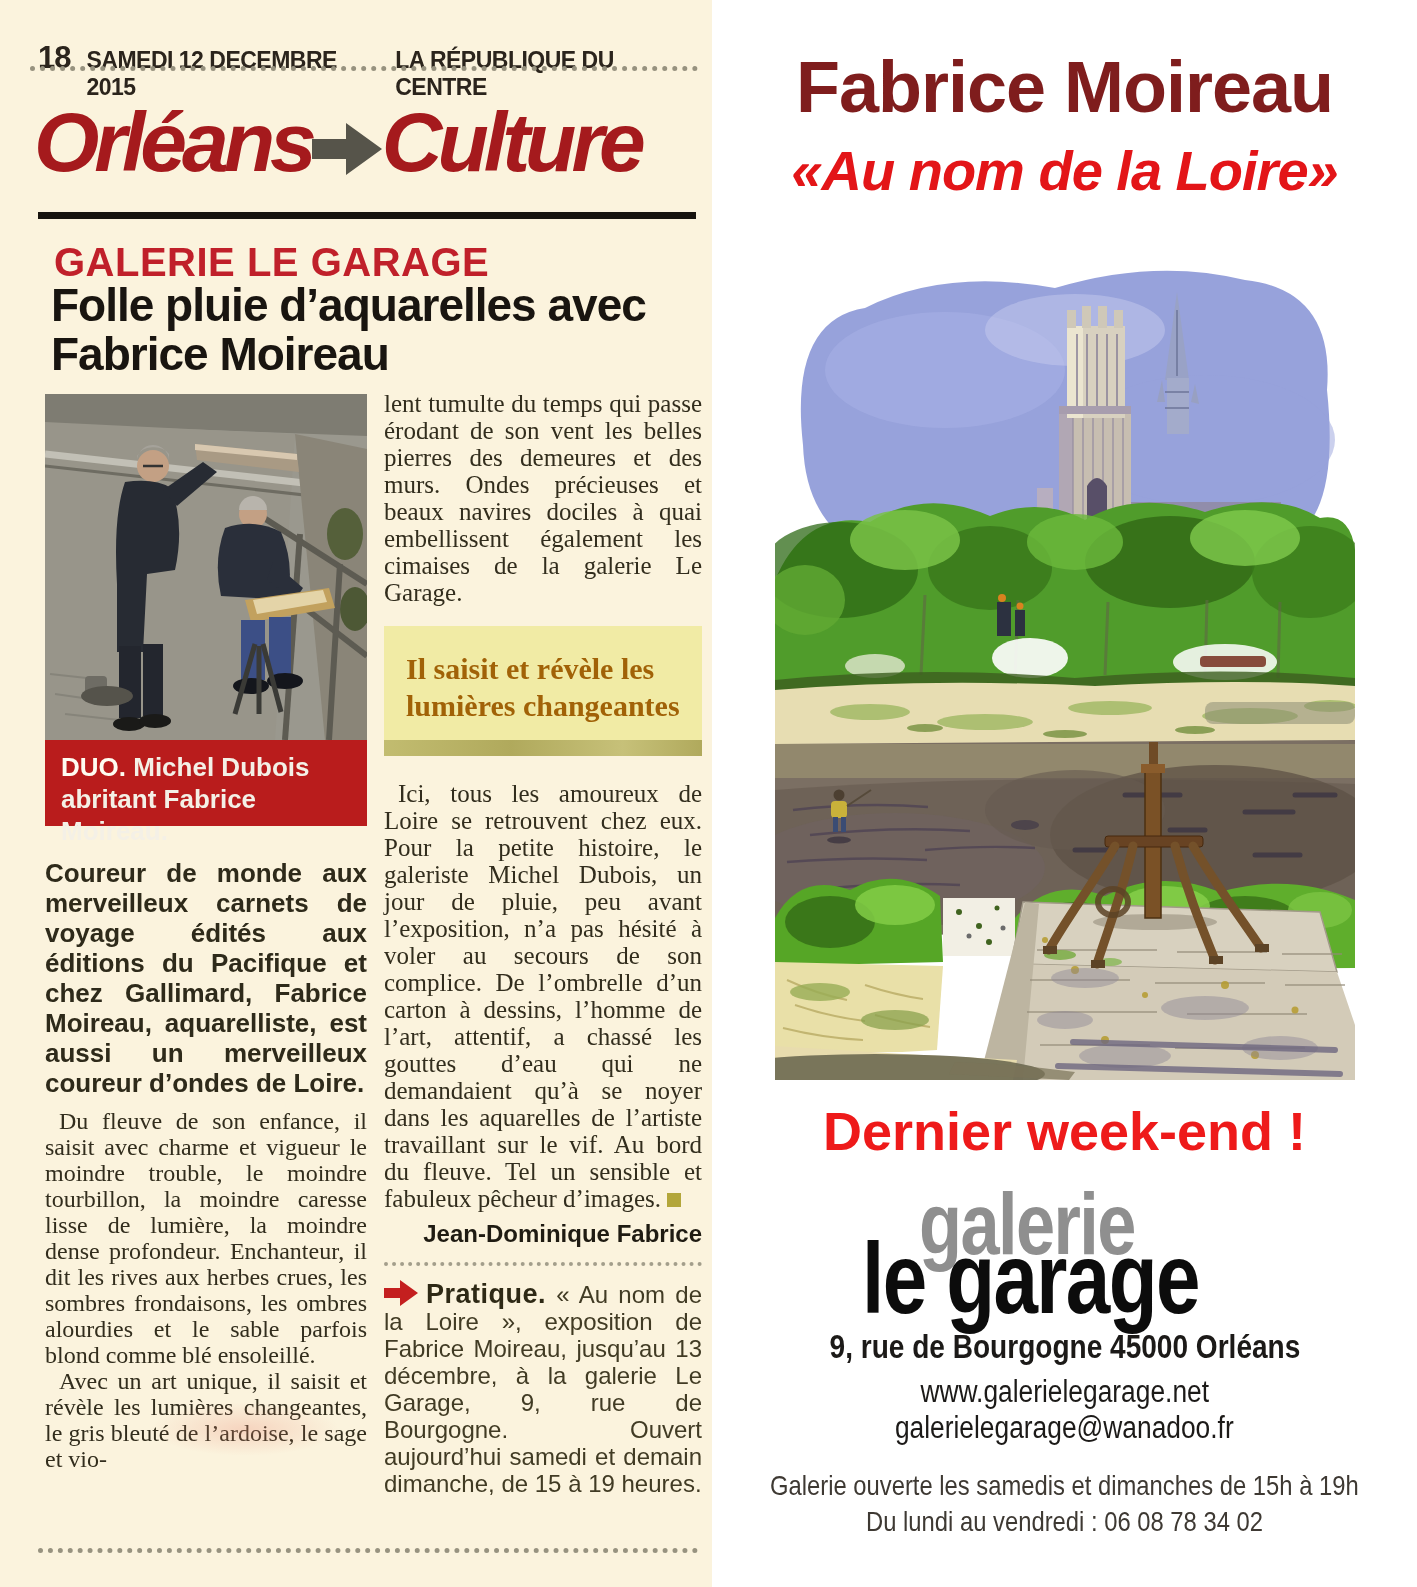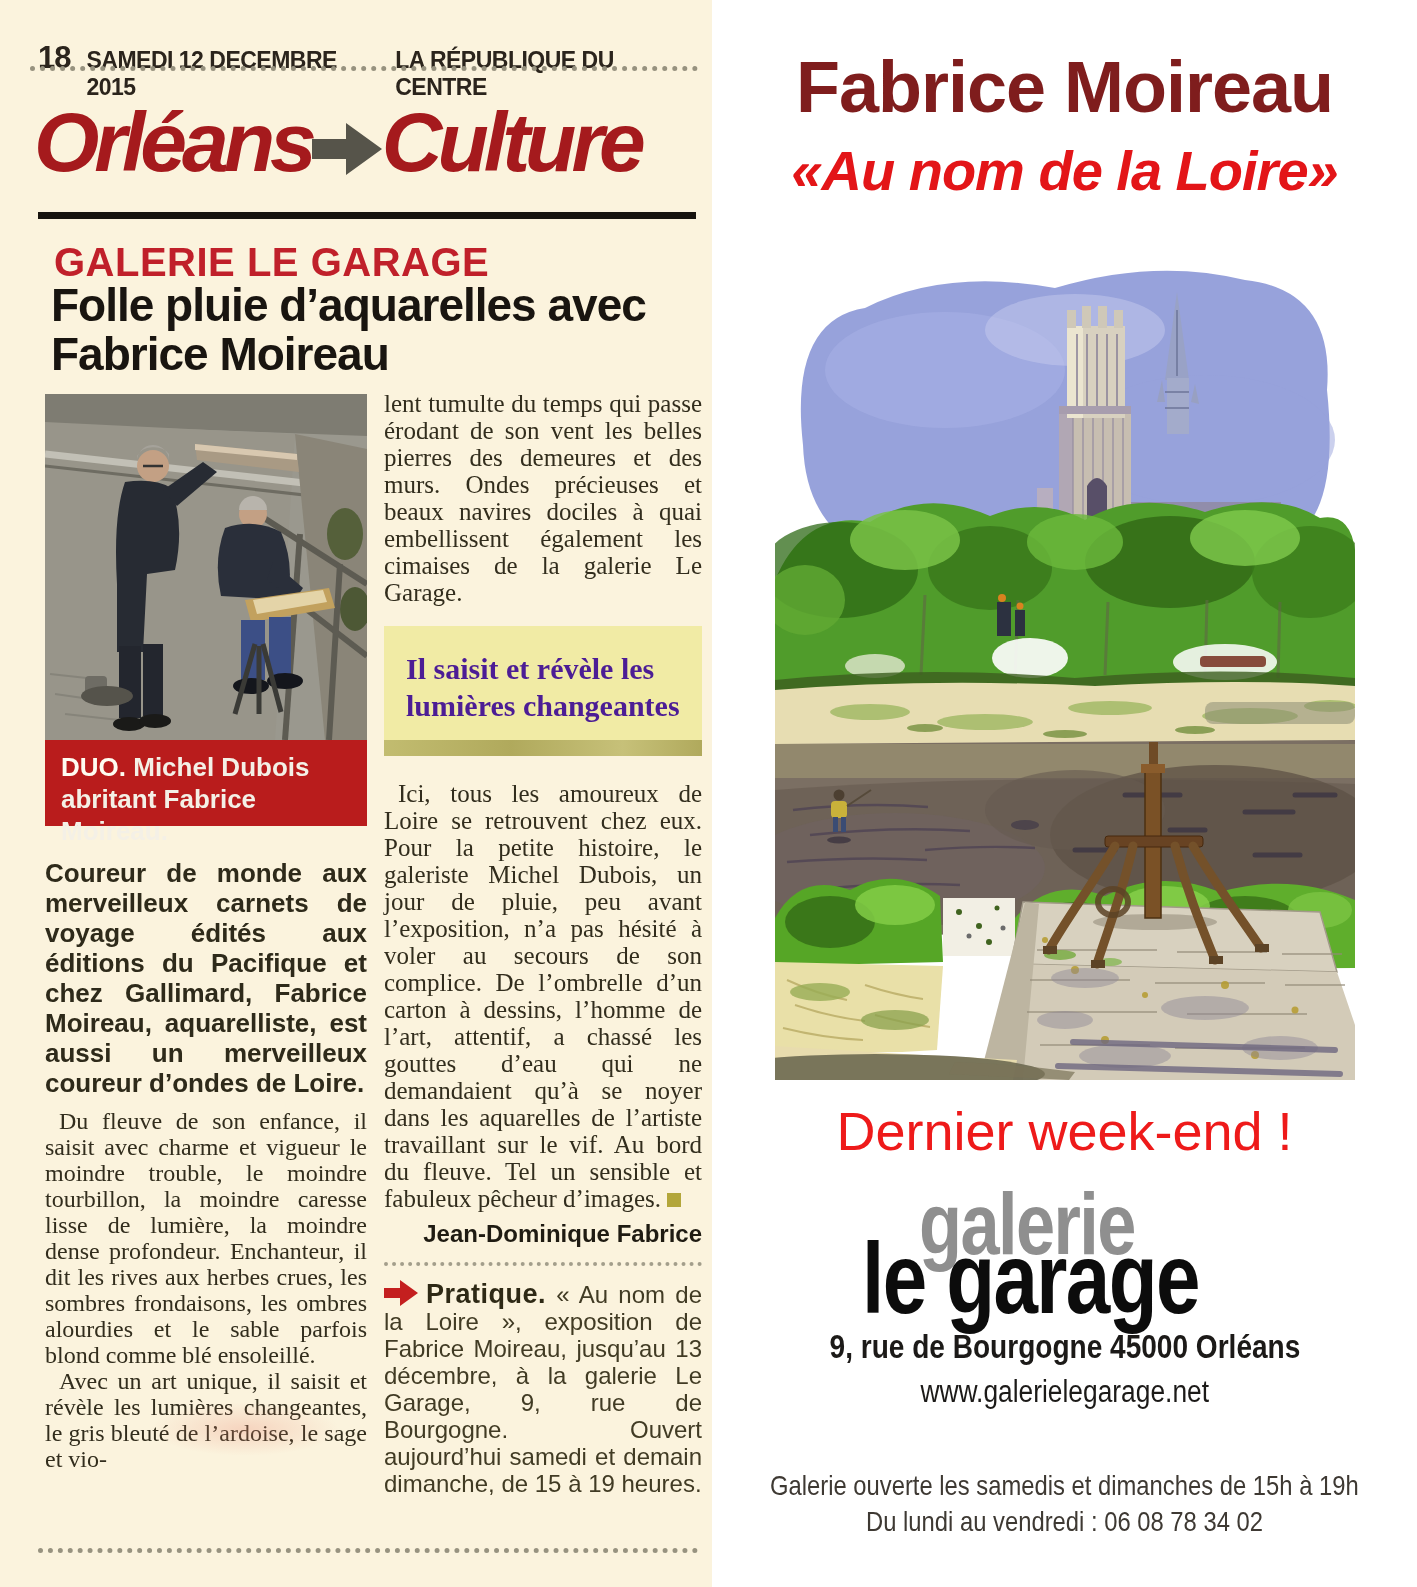--- a/index.html
+++ b/index.html
@@ -26,39 +26,39 @@
   .col1{position:absolute;left:45px;top:858px;width:322px;}
   .col2{position:absolute;left:384px;top:390px;width:318px;}
   .lead{font-size:26px;font-weight:700;line-height:30px;text-align:justify;color:#2e2a1a;margin:0;}
   .serif{font-family:"Liberation Serif",serif;color:#322d1d;text-align:justify;margin:0;}
   .col1 .serif{font-size:24px;line-height:26px;}
   .col2 .serif{font-size:25px;line-height:27px;}
   .indent{text-indent:14px;}
   .mt{margin-top:10px;}
   .pullquote{margin-top:20px;background:#f1eba5;}
   .pullquote .pqtext{font-family:"Liberation Serif",serif;font-weight:700;font-size:30px;line-height:37px;
-                     color:#4c1d95;padding:24px 16px 16px 22px;}
+                     color:#a16207;padding:24px 16px 16px 22px;}
   .pq-band{height:16px;background:linear-gradient(90deg,#bdb76a,#a9a254 40%,#c2bc74 75%,#a9a254);opacity:.9;}
   .col2 .after-quote{margin-top:24px;}
   .byline{margin-top:8px;text-align:right;font-size:24px;font-weight:700;color:#1f1b12;}
   .sep{margin-top:14px;border-top:4px dotted #a39e8b;}
   .pratique{margin-top:14px;font-size:24px;line-height:27px;text-align:justify;color:#413b24;}
   .pratique b{font-size:27px;letter-spacing:0.5px;color:#2e2915;}
   .pratique svg{vertical-align:-3px;margin-right:8px;}
   .end-mark{display:inline-block;width:14px;height:14px;background:#b3a63a;margin-left:6px;}
   .bottom-rule{position:absolute;left:38px;top:1548px;width:660px;border-top:5px dotted #97927f;}
   .smudge{position:absolute;left:150px;top:1402px;width:190px;height:54px;border-radius:50%;
           background:radial-gradient(ellipse,rgba(233,140,120,.30),rgba(233,140,120,0) 70%);}
   
   .flyer{position:absolute;left:712px;top:0;width:705px;height:1587px;background:#ffffff;text-align:center;}
   .artist{position:absolute;left:0;top:46px;width:100%;font-size:72px;font-weight:700;letter-spacing:-1px;color:#7f1d1d;}
   .exhibition{position:absolute;left:0;top:138px;width:100%;font-size:56px;font-weight:700;font-style:italic;
               letter-spacing:-1px;color:#e31518;}
   .painting{position:absolute;left:63px;top:250px;width:580px;height:830px;}
-  .banner{position:absolute;left:0;top:1100px;width:100%;font-size:54px;font-weight:400;color:#ee1a1a;text-align:center;}
+  .banner{position:absolute;left:0;top:1100px;width:100%;font-size:54px;font-weight:700;color:#ee1a1a;text-align:center;}
   .logo-wrap{position:absolute;left:0;top:1180px;width:705px;height:165px;}
   .logo-galerie{position:absolute;left:207px;top:0;font-size:88px;font-weight:700;letter-spacing:-2px;
                 color:#8f8f8f;transform:scaleX(.8);transform-origin:left top;line-height:1;}
   .logo-legarage{position:absolute;left:150px;top:48px;font-size:100px;font-weight:700;letter-spacing:-2px;
                  color:#0c0c0c;transform:scaleX(.8);transform-origin:left top;line-height:1;}
   .contact{position:absolute;left:0;width:100%;color:#1c1a18;}
   .contact span{display:inline-block;transform:scaleX(.85);}
   .address{top:1328px;font-size:33px;font-weight:700;}
   .website{top:1374px;font-size:31px;}
   .email{top:1410px;font-size:31px;}
@@ -385,17 +385,18 @@
 
     <div class="banner">Dernier week-end !</div>
 
     <div class="logo-wrap">
       <span class="logo-galerie">galerie</span>
       <span class="logo-legarage">le garage</span>
     </div>
 
     <div class="contact address"><span>9, rue de Bourgogne 45000 Orléans</span></div>
     <div class="contact website"><span>www.galerielegarage.net</span></div>
+    <div class="contact email"><span>galerielegarage@wanadoo.fr</span></div>
     <div class="contact hours1"><span>Galerie ouverte les samedis et dimanches de 15h à 19h</span></div>
     <div class="contact hours2"><span>Du lundi au vendredi : 06 08 78 34 02</span></div>
   </div>
 
 </div>
 
 </body></html>

